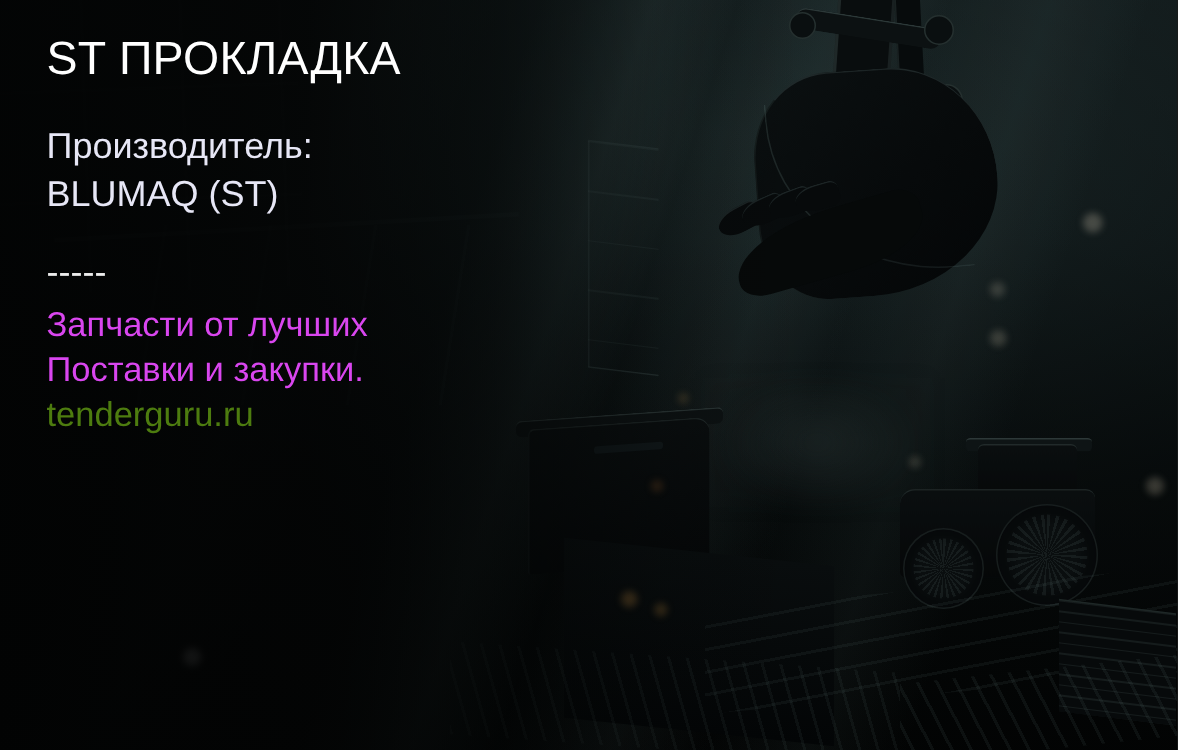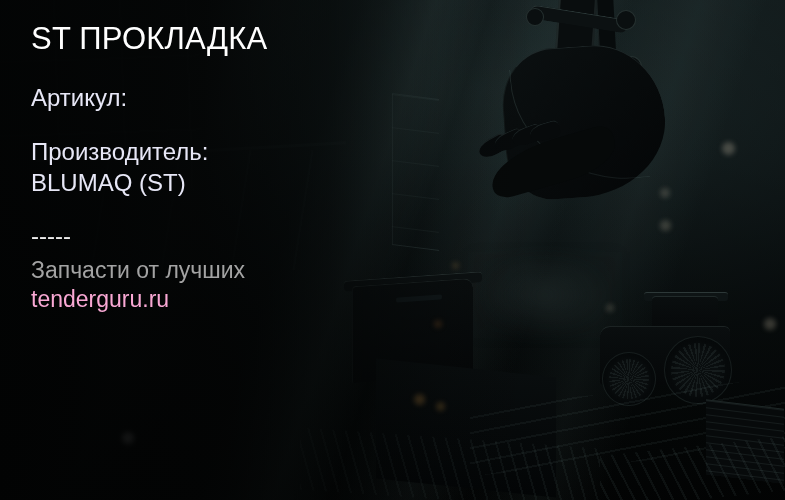--- a/index.html
+++ b/index.html
@@ -315,25 +315,25 @@
     font-size: 24px;
     color: #ededed;
     line-height: 1.1;
     letter-spacing: 0px;
     margin: 24px 0 6px 0;
   }
   .promo-line {
     display: block;
     font-size: 23px;
     font-weight: 400;
-    color: #a3a3a3;
+    color: #d946ef;
     line-height: 1.30;
     white-space: nowrap;
   }
-  .promo-line.site { color: #f9a8d4; }
+  .promo-line.site { color: #4d7c0f; }
 </style>
 </head>
 <body>
 
 <div id="banner">
 
   <div class="bg-layer bg-base"></div>
   <div class="bg-layer bg-vert"></div>
   <div class="bg-layer bg-rays"></div>
   <div class="bg-layer bg-grid"></div>
@@ -390,29 +390,29 @@
   <div class="bokeh bk9"></div>
   <div class="bokeh bk10"></div>
 
   <div class="bg-layer scrim"></div>
 
   <div class="content">
 
     <h1 class="title">ST ПРОКЛАДКА</h1>
 
     <div class="field">
-      <span class="field-label">Артикул:</span>
     </div>
 
     <div class="field">
       <span class="field-label">Производитель:</span>
       <span class="field-value">BLUMAQ (ST)</span>
     </div>
 
     <div class="divider">-----</div>
 
     <div class="promo">
       <span class="promo-line">Запчасти от лучших</span>
+      <span class="promo-line">Поставки и закупки.</span>
       <span class="promo-line site">tenderguru.ru</span>
     </div>
 
   </div>
 </div>
 
 </body></html>

